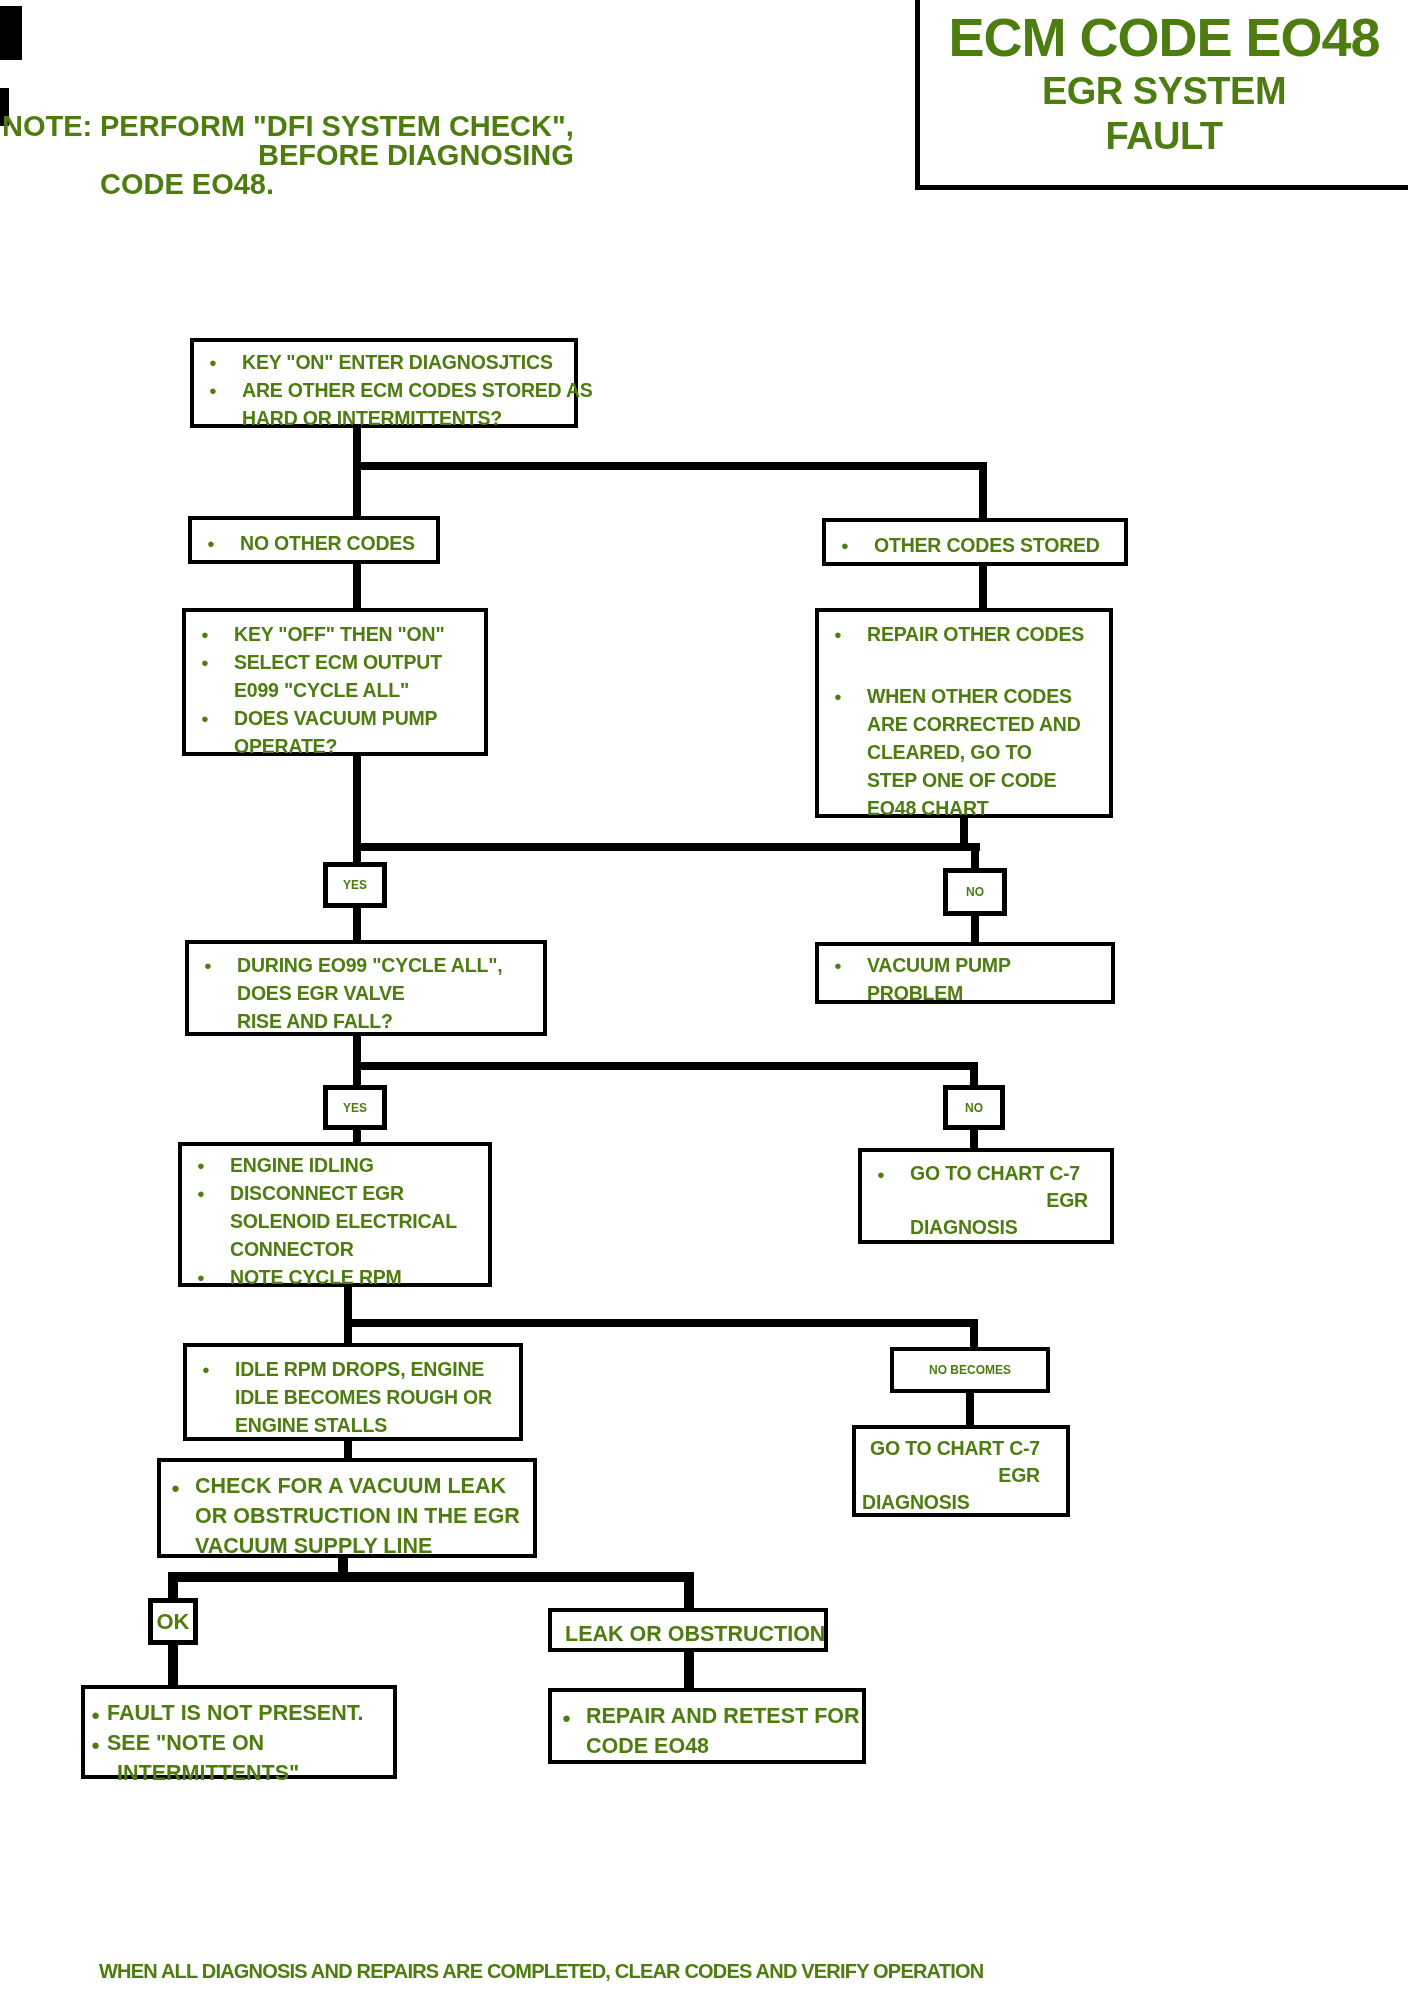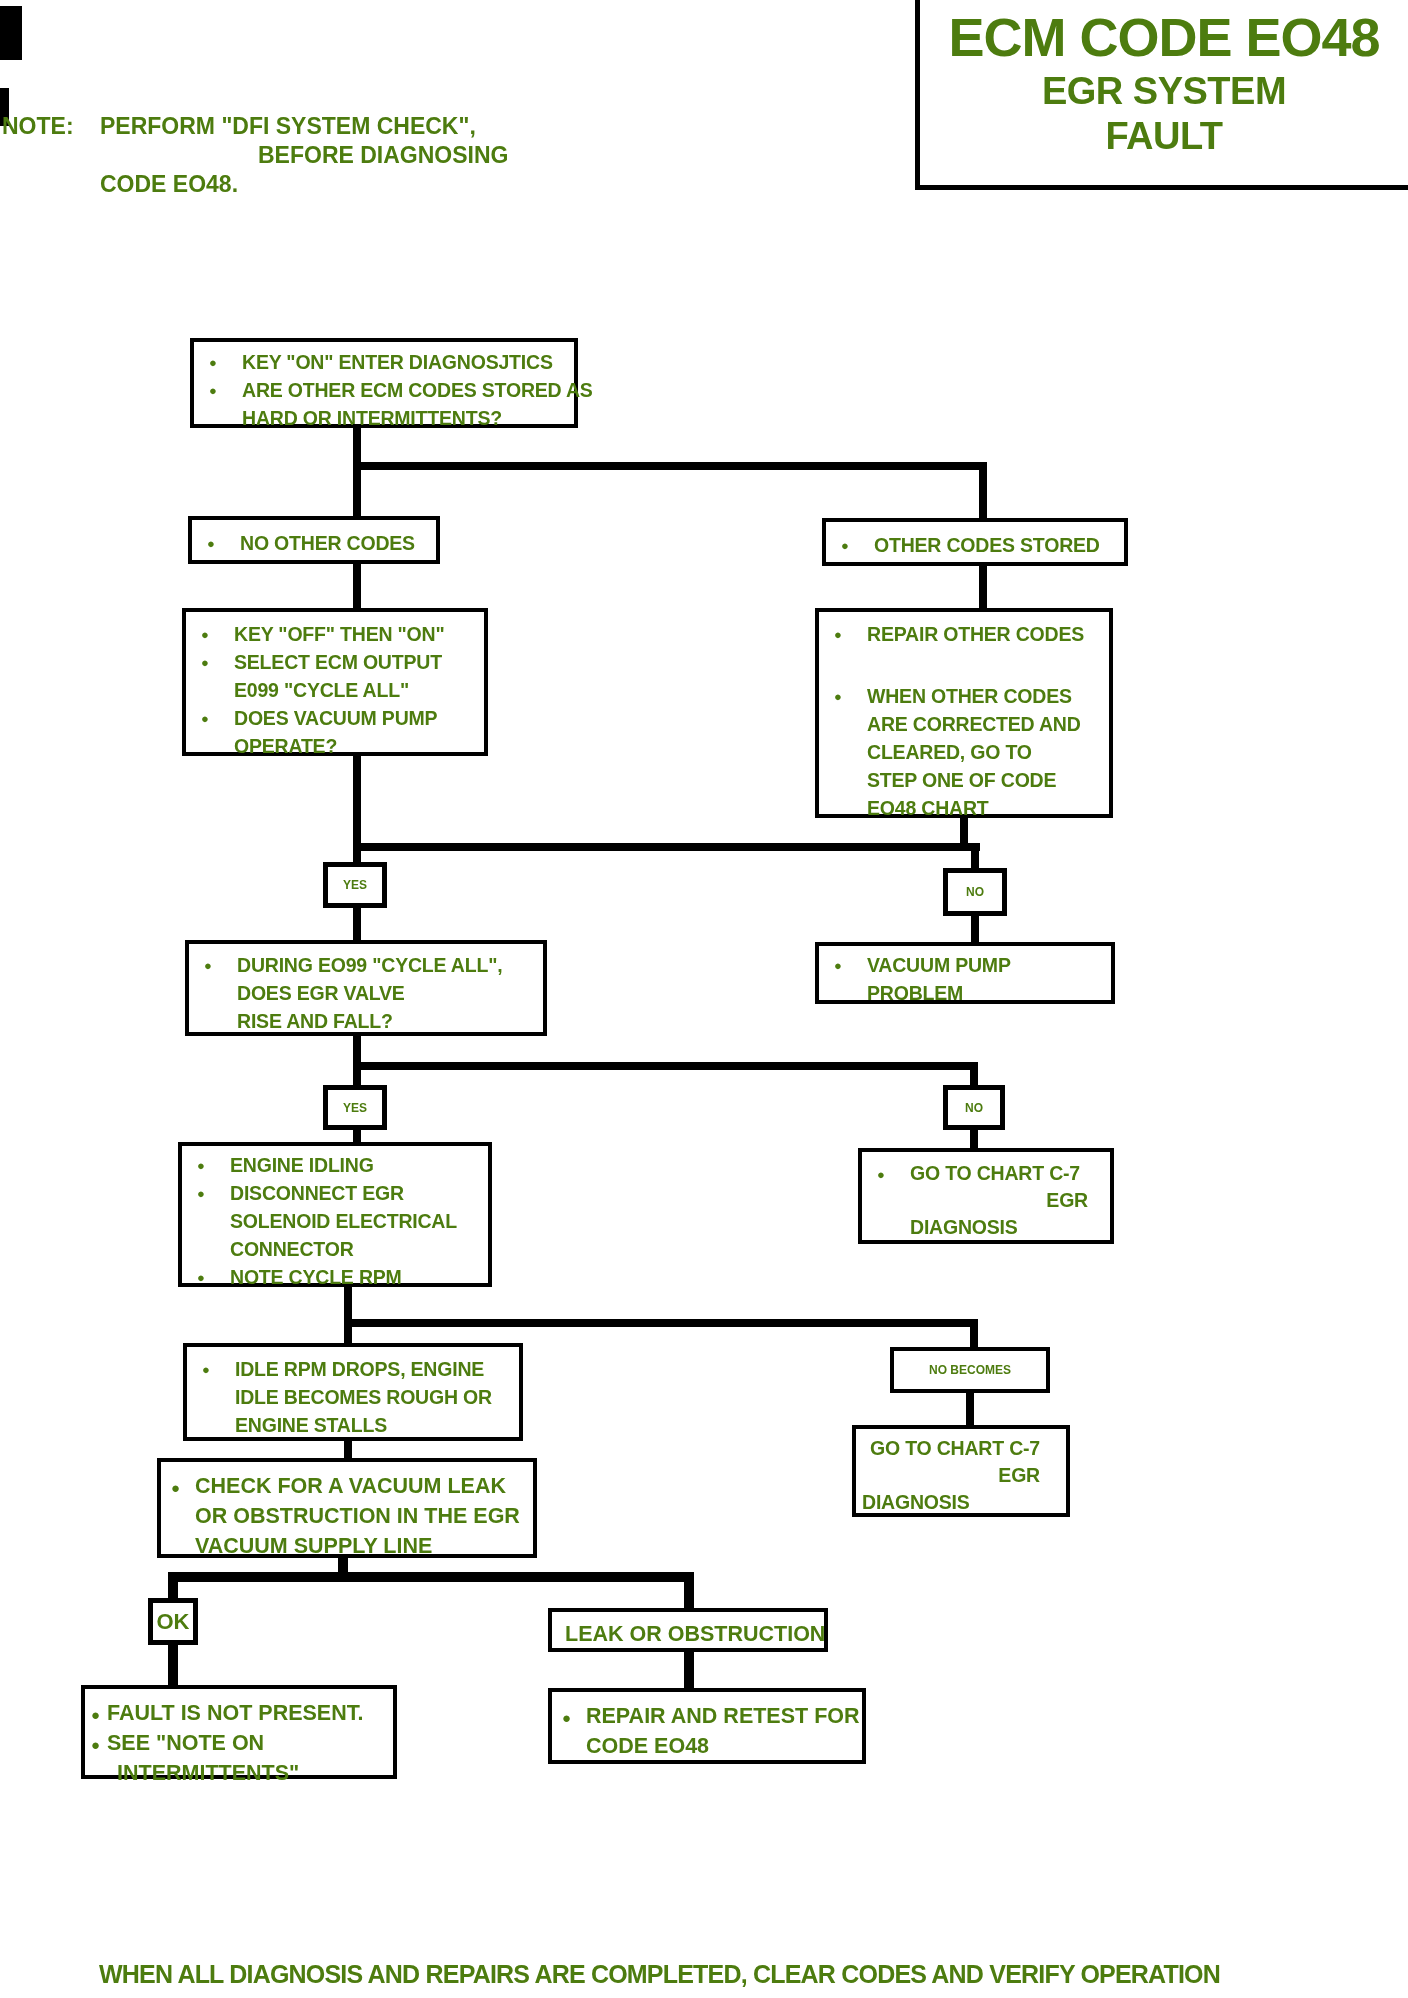--- a/index.html
+++ b/index.html
@@ -8,21 +8,21 @@
     font-family:"Liberation Sans", sans-serif; color:#4d7c0f; overflow:hidden;
   }
   
   .title-box {
     position:absolute; left:915px; top:0; width:488px; height:185px;
     border-left:5px solid #000; border-bottom:5px solid #000; text-align:center;
   }
   .title-l1 { font-weight:700; font-size:54px; letter-spacing:-1px; margin-top:6px; }
   .title-l2 { font-weight:700; font-size:38px; letter-spacing:-0.5px; margin-top:2px; }
   .title-l3 { font-weight:700; font-size:38px; letter-spacing:-0.5px; margin-top:2px; }
-  .note { position:absolute; left:0; top:112px; font-weight:700; font-size:23px; line-height:29px; white-space:nowrap; }
+  .note { position:absolute; left:0; top:112px; font-weight:700; font-size:29px; line-height:29px; white-space:nowrap; }
   .note-row { position:relative; }
   .note-label { position:absolute; left:2px; top:0; }
   .note-l1 { margin-left:100px; }
   .note-l2 { margin-left:258px; }
   .note-l3 { margin-left:100px; }
   .mark { position:absolute; background:#000; }
   
   .node {
     position:absolute; box-sizing:border-box; background:#fff;
     border:4px solid #000; font-weight:700;
@@ -33,21 +33,21 @@
   .f22 { font-size:21.5px; line-height:30px; letter-spacing:0; }
   .f22 .ln { padding-left:34px; }
   .f22 .b { left:10px; top:2px; font-size:15px; }
   .lbl { display:flex; align-items:center; justify-content:center; border-width:5px; font-size:12px; }
   .right { text-align:right; }
   .gap { margin-top:34px; }
   
   .edge { position:absolute; background:#000; }
   
   .footer {
-    position:absolute; left:99px; top:1960px; font-weight:700; font-size:25px;
+    position:absolute; left:99px; top:1960px; font-weight:700; font-size:20px;
     letter-spacing:-0.8px; white-space:nowrap;
   }
 </style>
 </head>
 <body>
 
 <div class="page">
 
   <div class="mark" style="left:0;top:6px;width:22px;height:54px"></div>
   <div class="mark" style="left:0;top:88px;width:9px;height:38px"></div>

